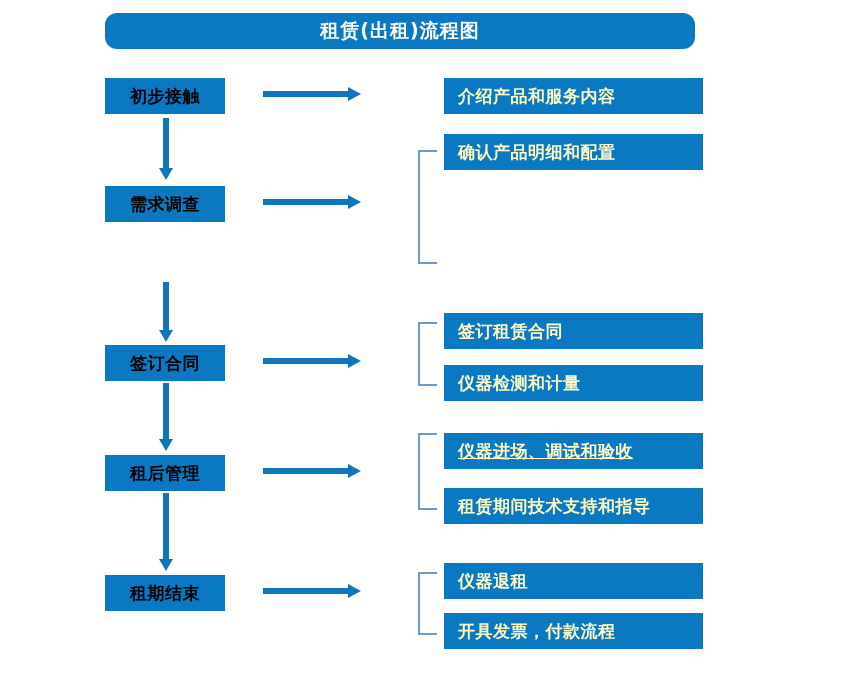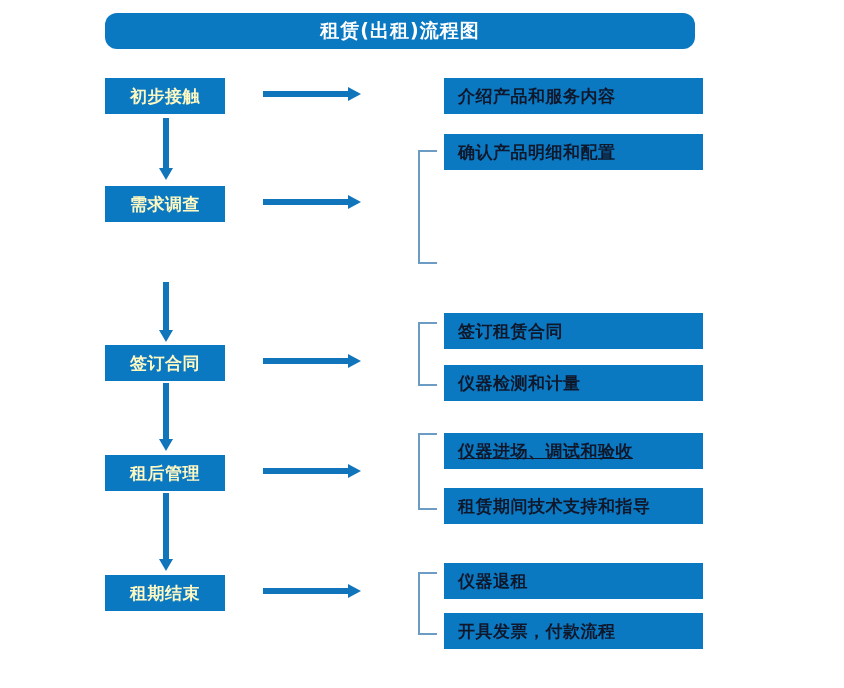--- a/index.html
+++ b/index.html
@@ -37,36 +37,36 @@
     border-radius: 12px;
   }
 
   
   .stage-box {
     position: absolute;
     left: 105px;
     width: 120px;
     height: 36px;
     background: #0B78C2;
-    color: #fef9c3;
+    color: #000000;
     display: flex;
     align-items: center;
     justify-content: center;
     font-size: 17px;
     font-weight: bold;
     letter-spacing: 0.5px;
   }
 
   .detail-box {
     position: absolute;
     left: 444px;
     width: 259px;
     height: 36px;
     background: #0B78C2;
-    color: #0f172a;
+    color: #fef9c3;
     display: flex;
     align-items: center;
     font-size: 17px;
     font-weight: bold;
     letter-spacing: 0.5px;
     padding-left: 14px;
     box-sizing: border-box;
     white-space: nowrap;
     text-align: center;
   }

